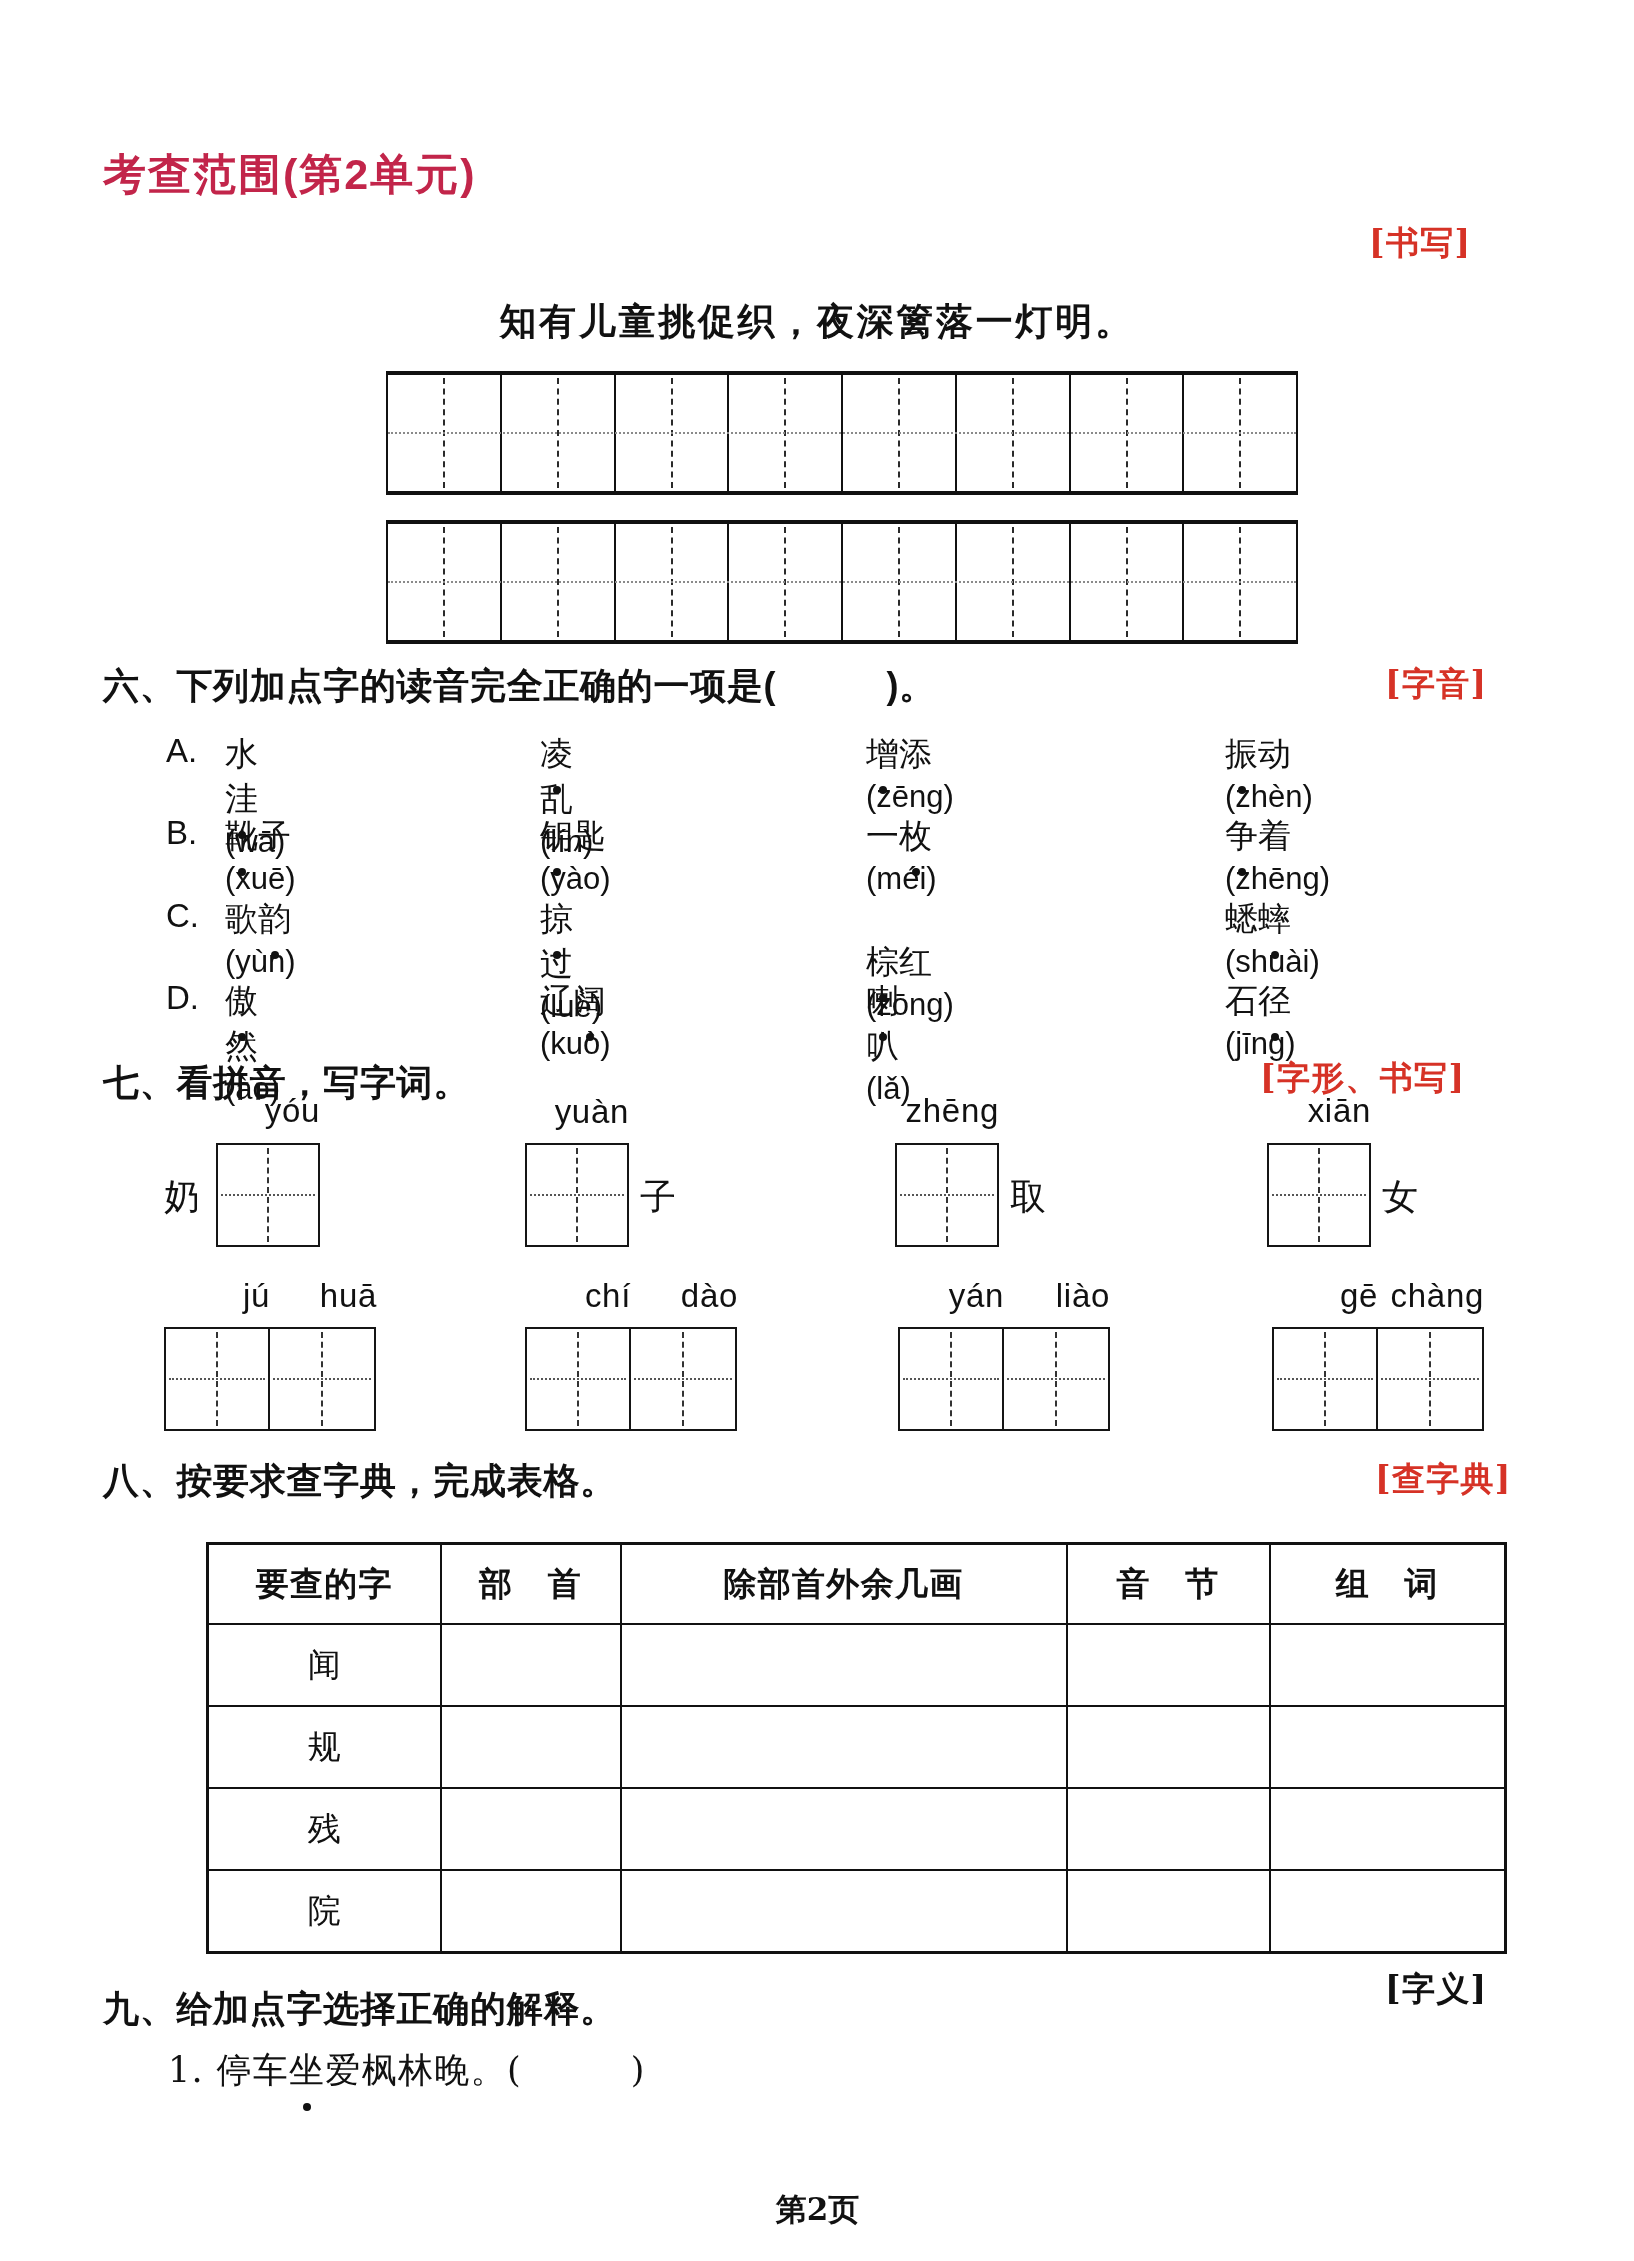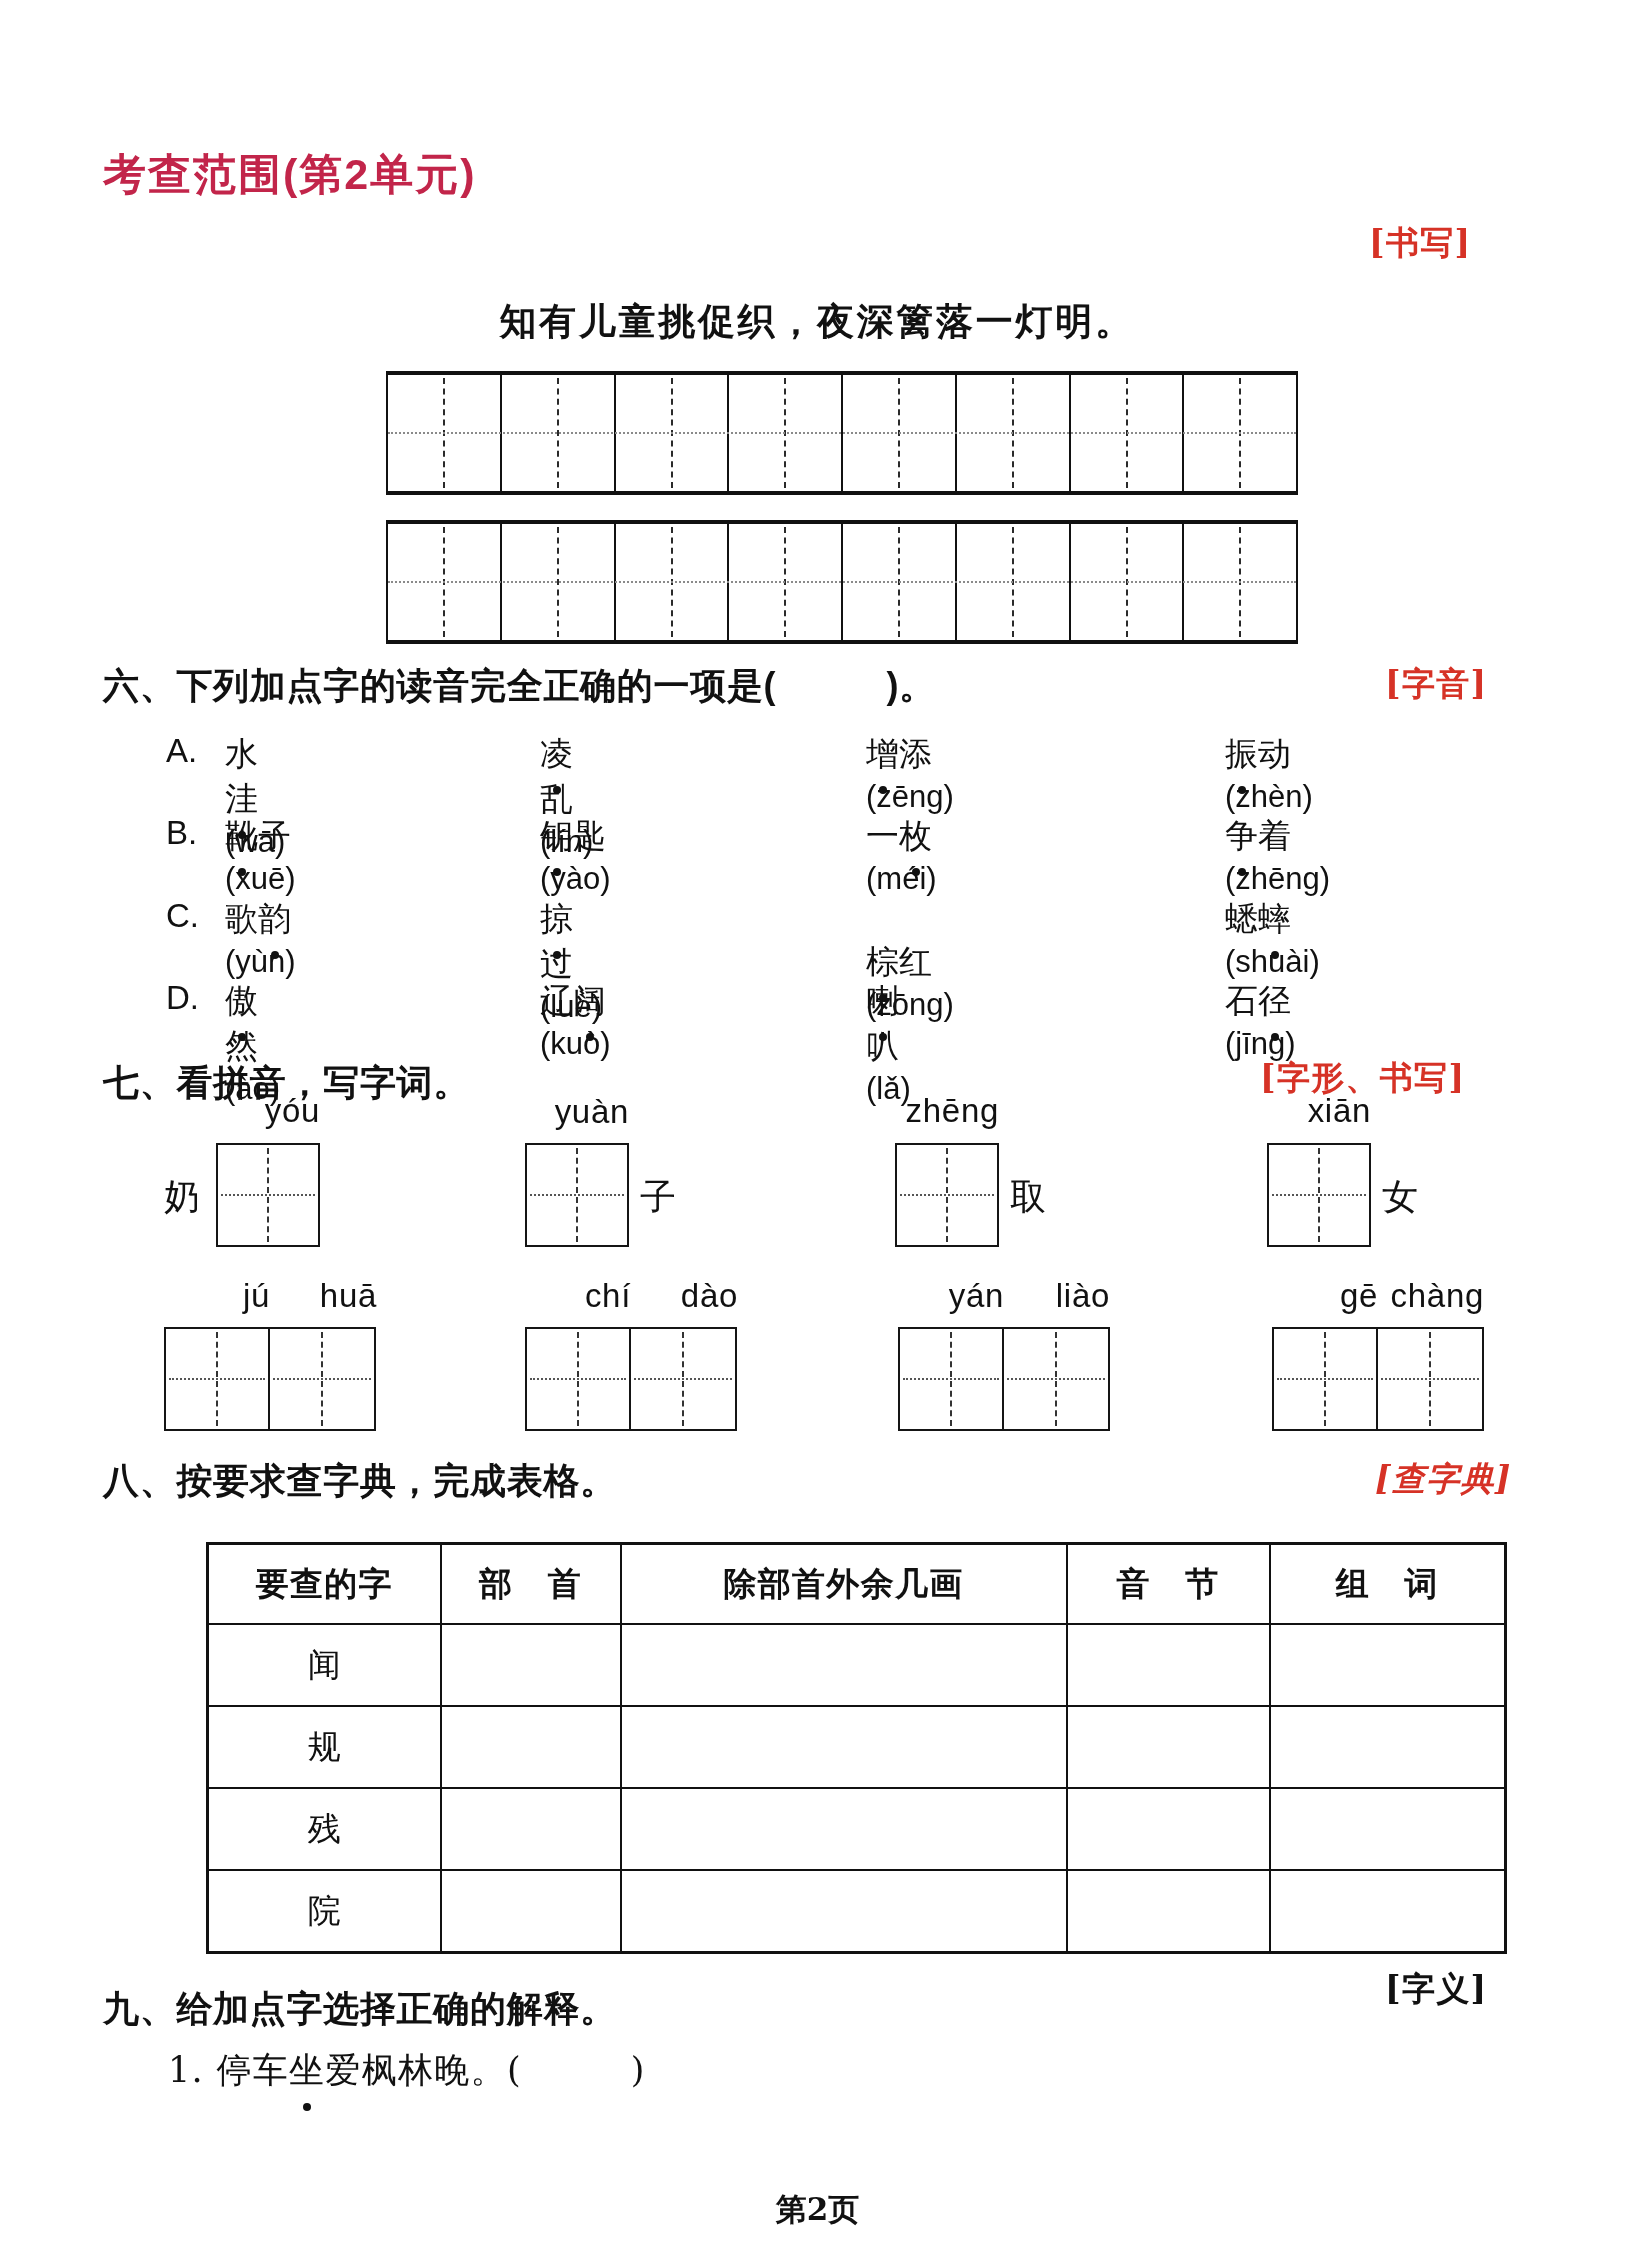--- a/index.html
+++ b/index.html
@@ -174,21 +174,21 @@
       </div>
       <div class="py" style="left: 1272px; top: 1277px; width: 106px;">gē</div>
       <div class="py" style="left: 1378px; top: 1277px; width: 106px;">chàng</div>
       <div class="pgroup" style="left: 1272px; top: 1327px;">
         <div class="pcell" style="width: 106px;"></div>
         <div class="pcell" style="width: 106px;"></div>
       </div>
     </div>
 
   <div class="abs qtitle" id="q8t">八、按要求查字典，完成表格。</div>
-  <div class="abs tag" id="q8tag" style="color: rgb(214, 50, 38); font-style: italic;">[查字典]</div>
+  <div class="abs tag" id="q8tag" style="color: rgb(214, 50, 38);">[查字典]</div>
   <table id="q8table">
       <colgroup>
         <col style="width: 233px;">
         <col style="width: 180px;">
         <col style="width: 446px;">
         <col style="width: 203px;">
         <col style="width: 236px;">
       </colgroup>
       <thead>
         <tr>

